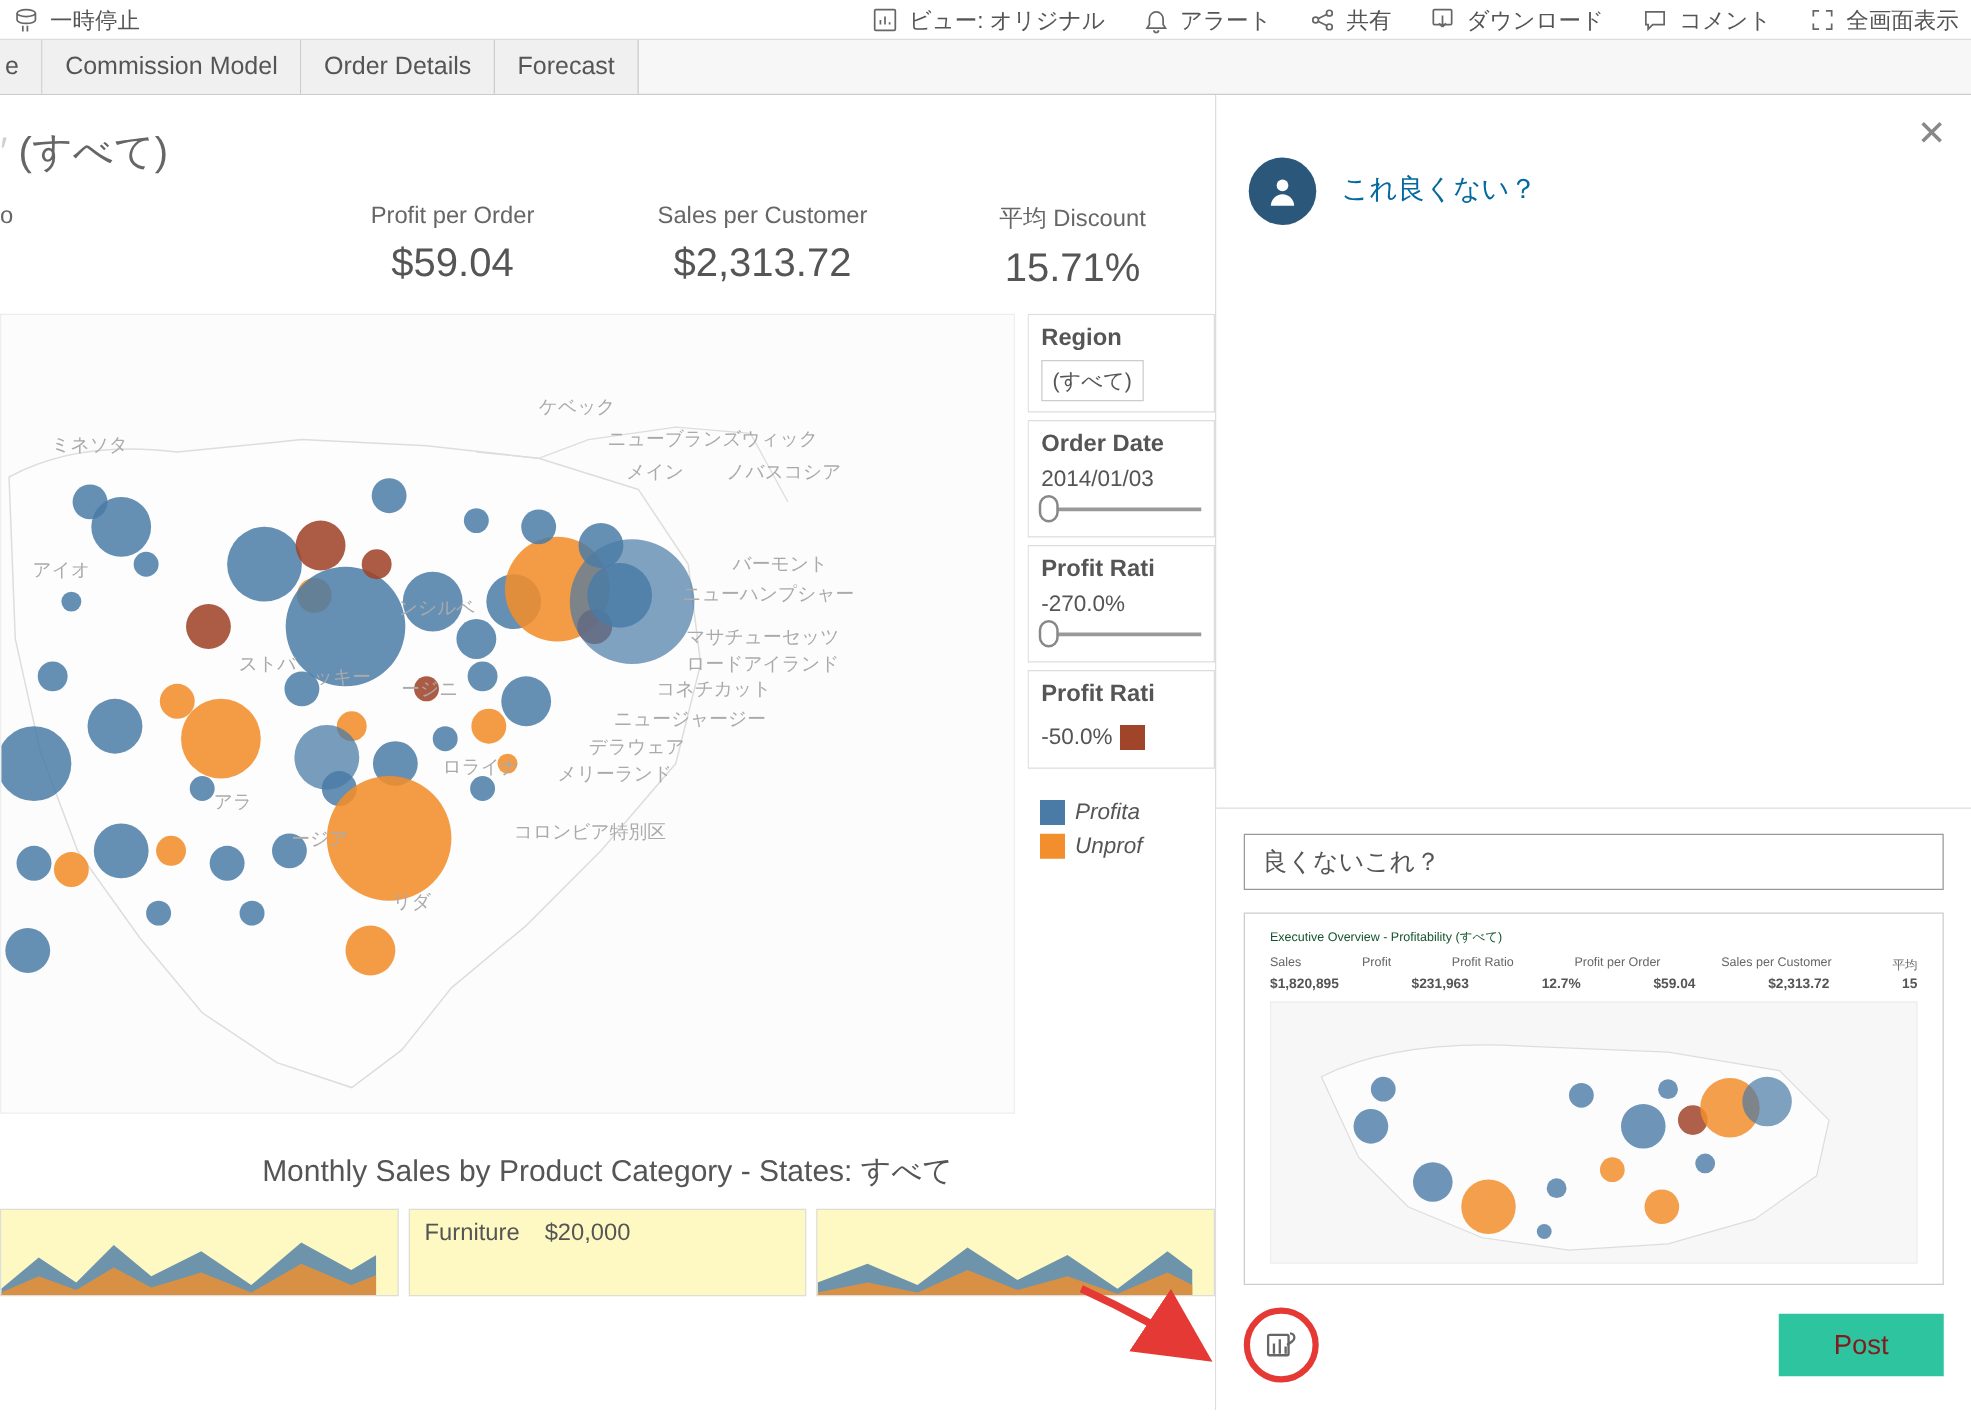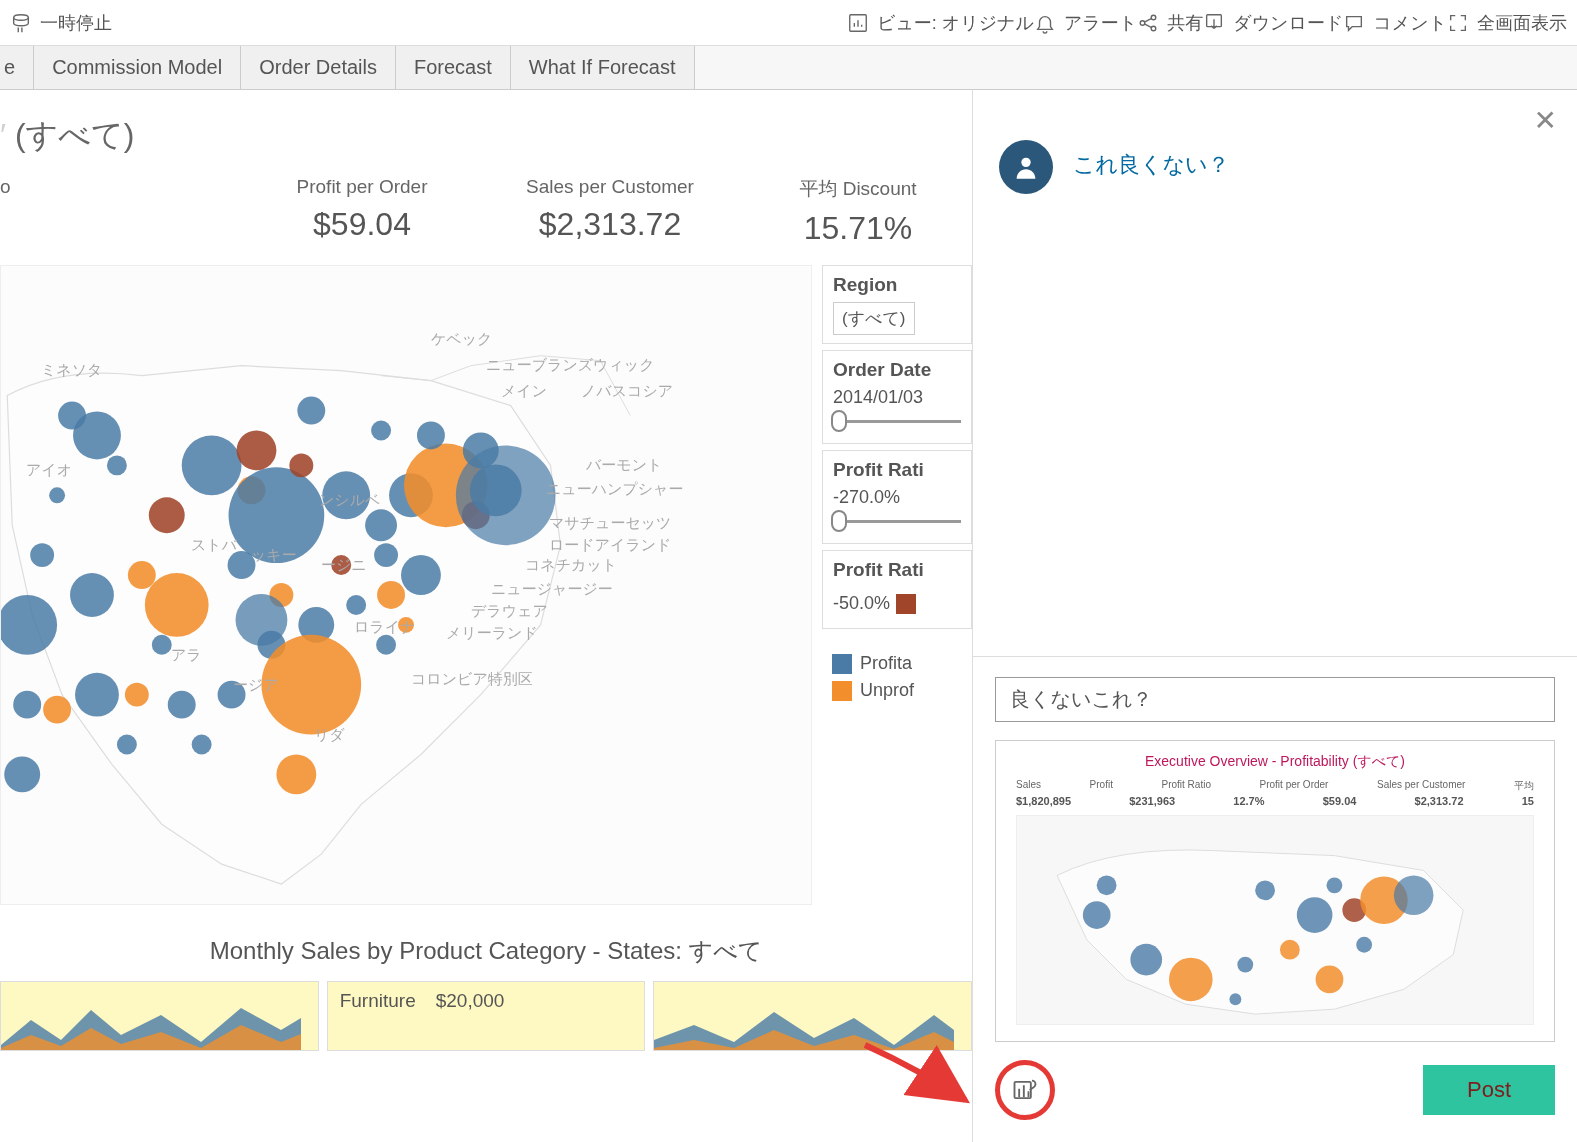--- a/index.html
+++ b/index.html
@@ -1,19 +1,19 @@
 <!DOCTYPE html>
 <html><head>
 <meta charset="utf-8">
 <style>
   * { box-sizing: border-box; margin: 0; padding: 0; }
   body { font-family: -apple-system, "Helvetica Neue", Arial, sans-serif; background: #fff; color: #333; width: 1577px; height: 1142px; overflow: hidden; }
   
   
-  .top-toolbar { display: flex; align-items: center; height: 46px; border-bottom: 1px solid #ddd; padding: 0 10px; font-size: 18px; color: #555; }
+  .top-toolbar { display: flex; align-items: center; height: 32px; border-bottom: 1px solid #ddd; padding: 0 10px; gap: 30px; font-size: 18px; color: #555; }
   .toolbar-item { display: flex; align-items: center; gap: 8px; cursor: pointer; }
   .toolbar-item svg { width: 22px; height: 22px; }
   
   
   .tab-bar { display: flex; height: 44px; border-bottom: 1px solid #ccc; background: #f7f7f7; }
   .tab { padding: 10px 18px; font-size: 20px; color: #555; border-right: 1px solid #ccc; cursor: pointer; background: #f0f0f0; }
   .tab:first-child { padding-left: 4px; }
   
   
   .main-wrap { display: flex; height: calc(100% - 90px); }
@@ -33,21 +33,21 @@
   
   .map-row { display: flex; gap: 10px; }
   .map-container { flex: 1; height: 640px; background: #fcfcfc; border: 1px solid #eee; position: relative; overflow: hidden; }
   .filters-col { width: 150px; display: flex; flex-direction: column; gap: 6px; overflow: hidden; }
   .filter-block { border: 1px solid #ddd; padding: 8px 10px; background: #fff; }
   .filter-title { font-size: 19px; color: #555; font-weight: 600; margin-bottom: 6px; white-space: nowrap; }
   .filter-value { font-size: 17px; color: #555; border: 1px solid #ccc; padding: 4px 8px; display: inline-block; background: #fff; }
   .filter-text { font-size: 18px; color: #555; margin: 6px 0; white-space: nowrap; }
   .slider-track { height: 3px; background: #999; margin: 12px 0; position: relative; }
   .slider-handle { width: 16px; height: 22px; border: 2px solid #888; border-radius: 8px 8px 8px 8px; background: #fff; position: absolute; top: -10px; left: -2px; }
-  .legend-row { display: flex; align-items: center; gap: 8px; font-size: 18px; color: #555; margin-top: 6px; }
+  .legend-row { display: flex; align-items: center; gap: 8px; font-size: 18px; color: #555; margin-top: 6px; font-style: italic; }
   .legend-swatch { width: 20px; height: 20px; }
   .swatch-blue { background: #4a7ba6; }
   .swatch-orange { background: #f28e2b; }
   .swatch-dark { background: #a0442a; }
   
   
   .monthly-title { font-size: 24px; color: #555; text-align: center; margin: 30px 0 14px 0; }
   .monthly-row { display: flex; gap: 8px; height: 70px; }
   .monthly-cell { border: 1px solid #ddd; flex: 1; position: relative; overflow: hidden; background: #fef9c3; display: flex; align-items: flex-start; padding: 8px 12px; gap: 20px; }
   .monthly-label { font-size: 19px; color: #555; }
@@ -63,21 +63,21 @@
   .comment-header { display: flex; align-items: baseline; gap: 14px; font-size: 22px; }
   .comment-author { color: #444; font-weight: 500; }
   .comment-time { color: #aaa; font-size: 20px; }
   .comment-blur { filter: blur(3px); display: inline-block; width: 60px; height: 20px; background: #ccc; }
   .comment-text { font-size: 22px; color: #0369a1; margin-top: 10px; }
   
   
   .compose-wrap { border-top: 1px solid #ddd; padding: 20px 22px 22px 22px; background: #fff; }
   .compose-input { width: 100%; border: 1px solid #999; padding: 10px 14px; font-size: 20px; color: #555; margin-bottom: 18px; }
   .snapshot-preview { border: 1px solid #ccc; padding: 12px 20px 16px 20px; margin-bottom: 18px; }
-  .snap-title { text-align: center; font-size: 14px; color: #be185d; margin-bottom: 8px; }
+  .snap-title { text-align: left; font-size: 10px; color: #14532d; margin-bottom: 8px; }
   .snap-kpi-row { display: flex; justify-content: space-between; font-size: 10px; color: #666; margin-bottom: 2px; }
   .snap-kpi-vals { display: flex; justify-content: space-between; font-size: 11px; color: #555; font-weight: 600; margin-bottom: 8px; }
   .snap-map { height: 210px; background: #f7f7f7; border: 1px solid #eee; position: relative; overflow: hidden; }
   .compose-footer { display: flex; justify-content: space-between; align-items: center; }
   .attach-btn { width: 60px; height: 60px; border: 5px solid #e53935; border-radius: 50%; display: flex; align-items: center; justify-content: center; cursor: pointer; }
   .attach-btn svg { width: 28px; height: 28px; }
   .post-btn { background: #2ec4a0; color: #7f1d1d; border: none; padding: 12px 44px; font-size: 22px; border-radius: 0; cursor: pointer; }
   
   
   .map-label { position: absolute; font-size: 15px; color: #aaa; white-space: nowrap; }
@@ -142,21 +142,20 @@
       </svg>
     <span>全画面表示</span>
   </div>
 </div>
 
 <div class="tab-bar">
   <div class="tab">e</div>
   <div class="tab">Commission Model</div>
   <div class="tab">Order Details</div>
   <div class="tab">Forecast</div>
-  <div class="tab">What If Forecast</div>
 </div>
 
 <div class="main-wrap">
   <div class="dashboard">
     <div class="dash-title"><span style="opacity:0.3">′ </span><span>(すべて)</span></div>
 
     <div class="kpi-row">
       <div class="kpi kpi-partial">
         <div class="kpi-label">o</div>
       </div>

